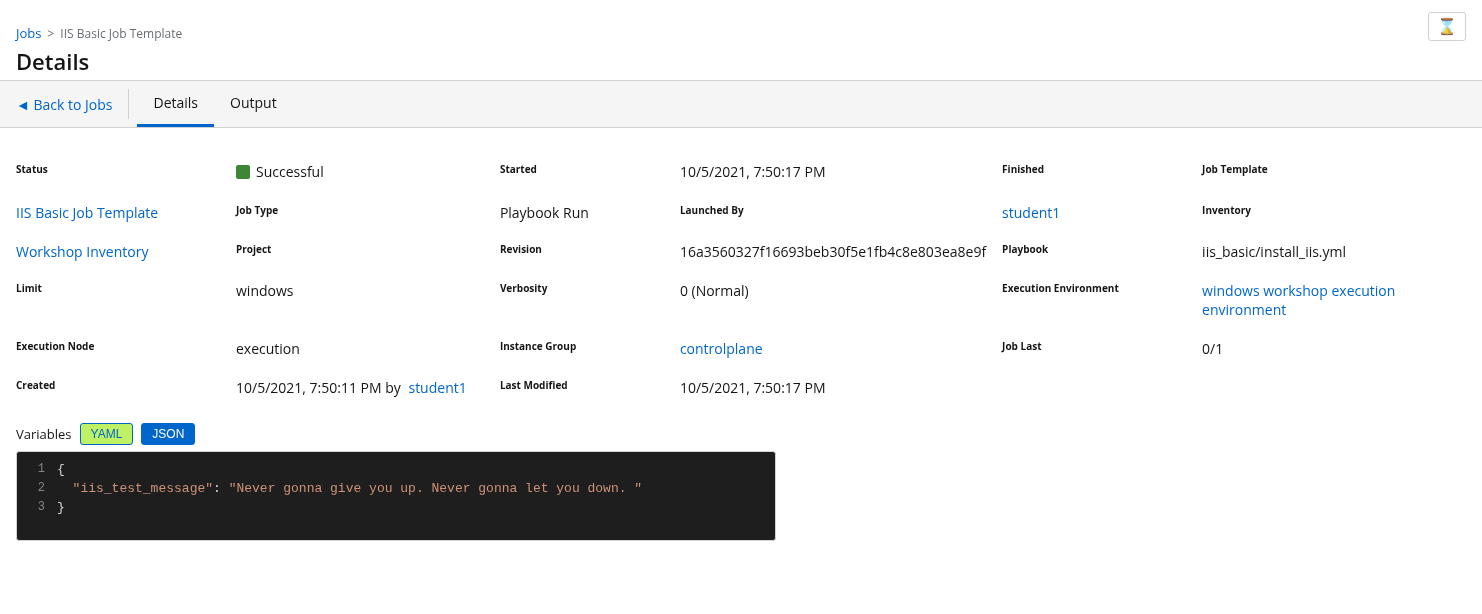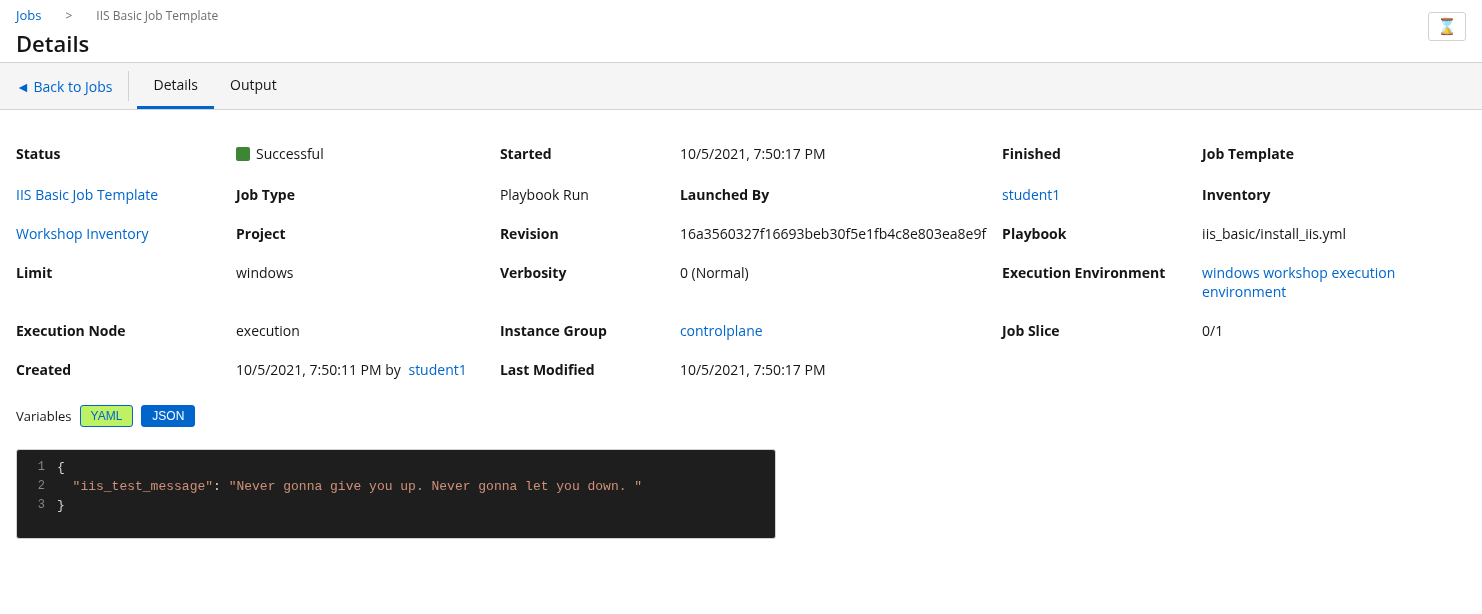--- a/index.html
+++ b/index.html
@@ -4,22 +4,22 @@
   <style>
     * { box-sizing: border-box; margin: 0; padding: 0; }
     body { font-family: 'RedHatText', 'Open Sans', Arial, sans-serif; font-size: 14px; color: #151515; background: #fff; }
 
     .top-bar {
       padding: 6px 16px 4px 16px;
       border-bottom: 1px solid #d2d2d2;
       background: #fff;
     }
     .breadcrumb {
-      display: flex; align-items: center; gap: 24px;
-      font-size: 13px; color: #0066cc; margin-bottom: 4px;
+      display: flex; align-items: center; gap: 6px;
+      font-size: 13px; color: #0066cc; margin-bottom: 4px; margin-top: 18px;
     }
     .breadcrumb span { color: #6a6e73; font-size: 12px; }
     .breadcrumb a { color: #0066cc; text-decoration: none; }
     .page-title { font-size: 22px; font-weight: 600; color: #151515; }
 
     .history-btn {
       position: absolute; top: 12px; right: 16px;
       background: none; border: 1px solid #d2d2d2; border-radius: 3px;
       padding: 4px 8px; cursor: pointer; color: #151515;
       font-size: 16px;
@@ -47,21 +47,21 @@
     .tab.active { border-bottom-color: #0066cc; font-weight: 500; }
 
     .content { padding: 24px 16px; }
 
     .details-grid {
       display: grid;
       grid-template-columns: 220px 1fr 180px 1fr 200px 1fr;
       gap: 0;
     }
     .detail-label {
-      font-weight: 700; font-size: 14px; color: #151515;
+      font-weight: 700; font-size: 10px; color: #151515;
       padding: 10px 16px 10px 0;
       vertical-align: top;
     }
     .detail-value {
       font-size: 14px; color: #151515;
       padding: 10px 16px 10px 0;
       vertical-align: top;
     }
     .detail-value a { color: #0066cc; text-decoration: none; }
 
@@ -71,21 +71,21 @@
     .status-icon {
       width: 14px; height: 14px; background: #3e8635;
       border-radius: 2px; display: inline-block; flex-shrink: 0;
     }
     .project-icon {
       width: 14px; height: 14px; background: #3e8635;
       border-radius: 2px; display: inline-block; flex-shrink: 0;
     }
 
     .variables-section { margin-top: 16px; }
-    .variables-label { font-size: 13px; color: #151515; margin-bottom: 22px; display: flex; align-items: center; gap: 8px; }
+    .variables-label { font-size: 13px; color: #151515; margin-bottom: 6px; display: flex; align-items: center; gap: 8px; }
     .btn-toggle {
       padding: 3px 10px; border-radius: 3px; font-size: 12px; cursor: pointer;
       border: 1px solid #0066cc;
     }
     .btn-toggle.inactive { background: #bef264; color: #0066cc; }
     .btn-toggle.active { background: #0066cc; color: #fff; }
 
     .code-block {
       background: #1e1e1e; color: #d4d4d4;
       border: 1px solid #d2d2d2;
@@ -181,21 +181,21 @@
     <div class="detail-value">
       <a href="#">windows workshop execution environment</a>
     </div>
     <div class="detail-label">Execution Node</div>
     <div class="detail-value">execution</div>
     <div class="detail-label">Instance Group</div>
     <div class="detail-value">
       <a href="#">controlplane</a>
     </div>
 
-    <div class="detail-label">Job Slice</div>
+    <div class="detail-label">Job Last</div>
     <div class="detail-value">0/1</div>
     <div class="detail-label">Created</div>
     <div class="detail-value">
       <span>10/5/2021, 7:50:11 PM by</span>
       <a href="#" style="margin-left:4px;">student1</a>
     </div>
     <div class="detail-label">Last Modified</div>
     <div class="detail-value">10/5/2021, 7:50:17 PM</div>
 
   </div>

